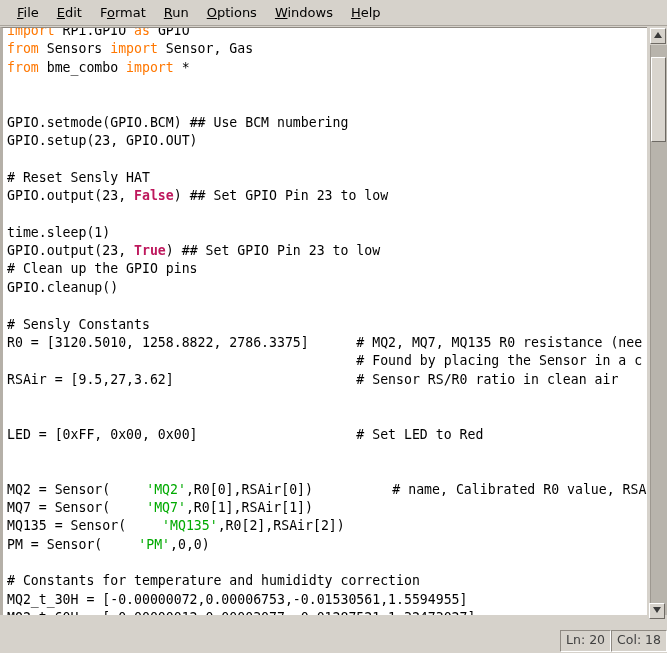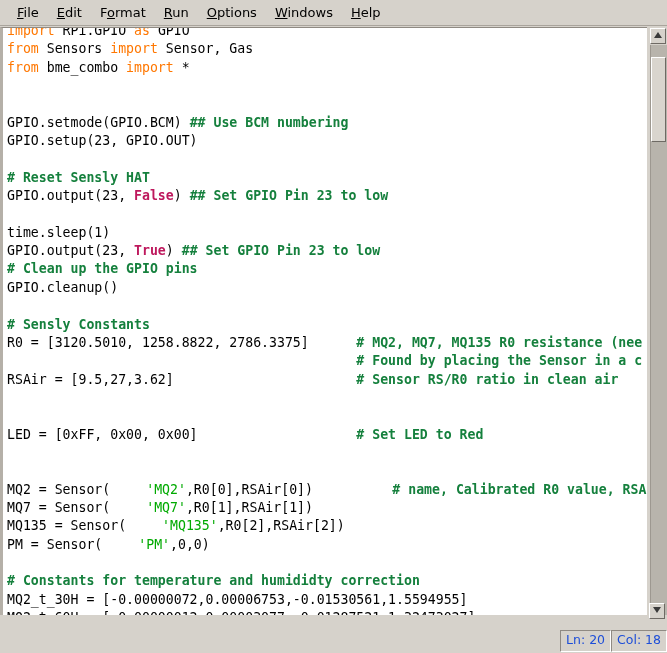--- a/index.html
+++ b/index.html
@@ -78,21 +78,21 @@
     background: transparent;
     overflow: hidden;
   }
   .ln {
     display: block;
     height: 18.35px;
     white-space: pre;
     overflow: hidden;
   }
   .kw  { color: #ff7700; }
-  .cmt { color: #15803d; font-weight: bold; }
+  .cmt { color: #000000; }
   .str { color: #00aa00; margin-left: 36px; }
   .bi  { color: #be185d; font-weight: bold; }
 
   
   #vscroll {
     flex: 0 0 19px;
     width: 19px;
     background: #d6d2cb;
     position: relative;
     border-left: 1px solid #d6d2cb;
@@ -181,21 +181,21 @@
     background: #d6d2cb;
     display: flex;
     align-items: center;
     justify-content: flex-end;
     padding-right: 0px;
     box-sizing: border-box;
   }
   .status-cell {
     font-family: "DejaVu Sans", sans-serif;
     font-size: 12.5px;
-    color: #1d4ed8;
+    color: #404040;
     background: #d6d2cb;
     border: 1px solid #8f8a83;
     border-right-color: #ffffff;
     border-bottom-color: #ffffff;
     padding: 2px 5px 3px 5px;
     line-height: 14px;
     box-sizing: border-box;
     height: 22px;
     white-space: nowrap;
   }

